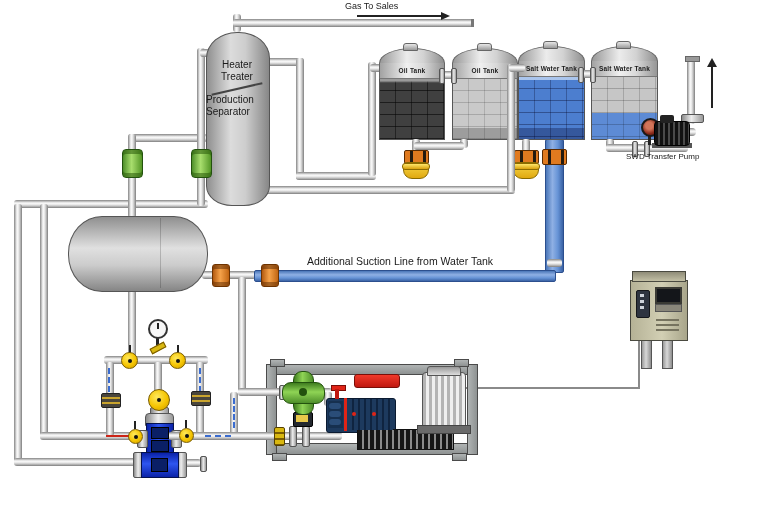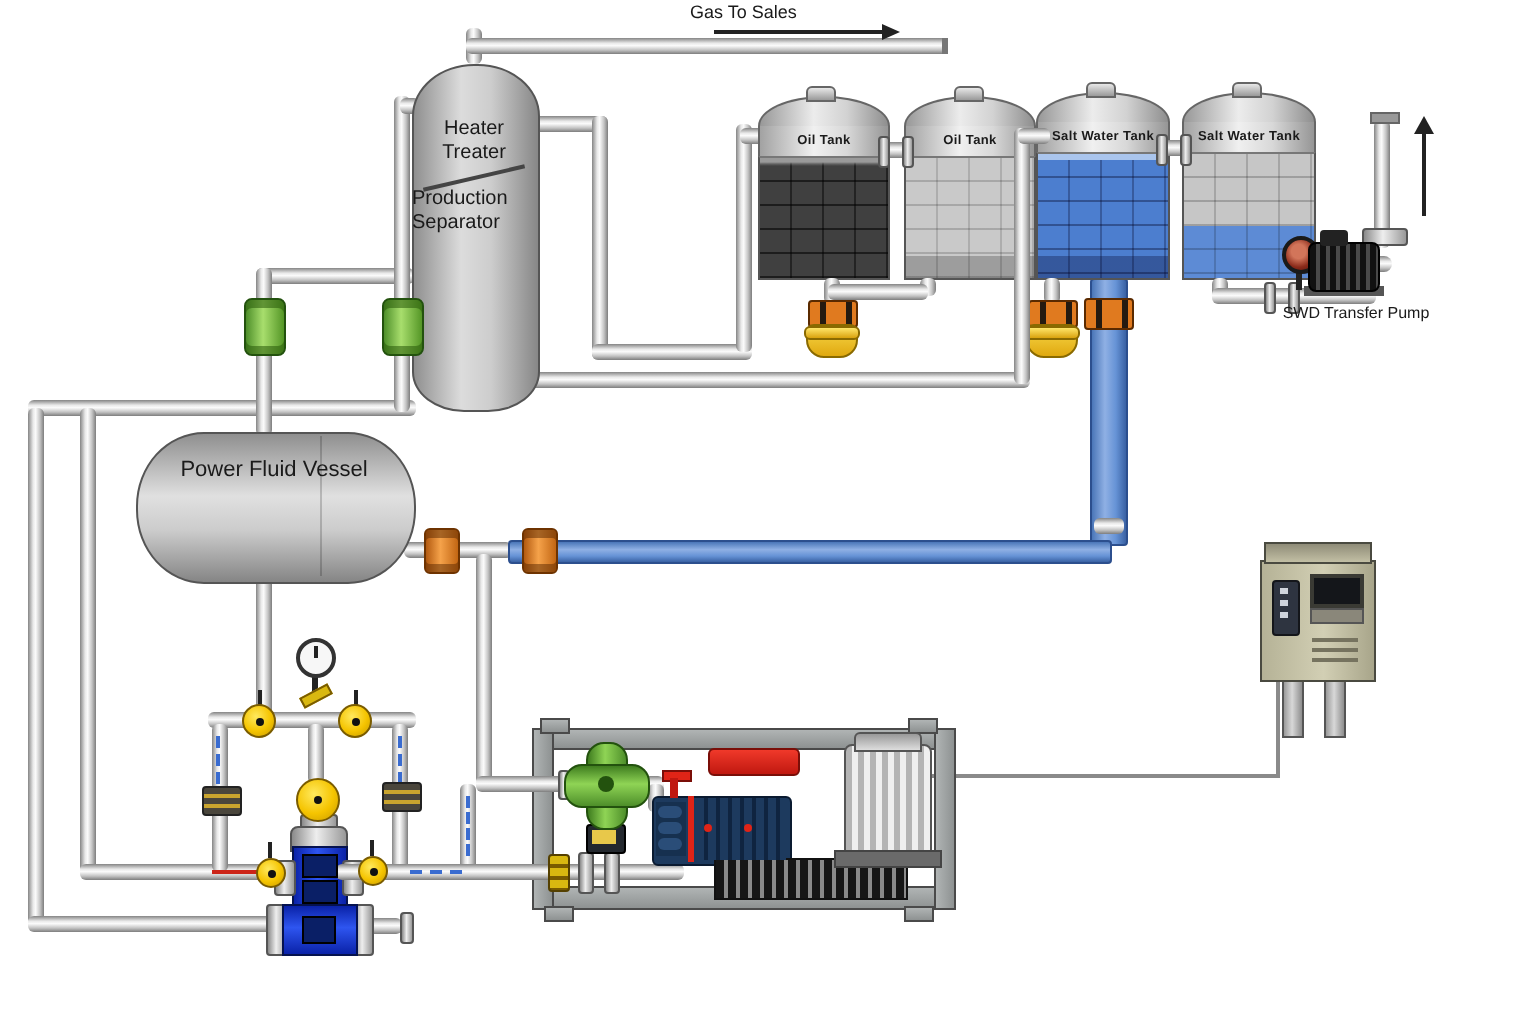--- a/index.html
+++ b/index.html
@@ -174,27 +174,27 @@
   <div class="flangeS" style="left:644px;top:141px;width:4px;height:14px;"></div>
   <div class="gaugeR" style="left:641px;top:118px;width:15px;height:15px;"></div>
   <div class="stem" style="left:648px;top:134px;height:11px;width:3px;"></div>
 
   <div class="bv" style="left:545px;top:139px;height:132px;"></div>
   <div class="couporange" style="left:542px;top:149px;width:23px;height:14px;"></div>
   <div class="ph" style="left:547px;top:259px;width:15px;z-index:5;"></div>
 
   <div class="vesselH" style="left:68px;top:216px;width:138px;height:74px;"></div>
   <div class="abs" style="left:160px;top:218px;width:1px;height:70px;background:rgba(0,0,0,.18);z-index:4;"></div>
-  <div class="lbl" style="left:70px;top:229px;width:134px;text-align:center;font-size:11px;font-weight:500;">Power Fluid Vessel</div>
   <div class="ph" style="left:202px;top:271px;width:54px;"></div>
   <div class="vorange" style="left:212px;top:264px;width:16px;height:21px;"></div>
   <div class="pv" style="left:238px;top:277px;height:115px;"></div>
 
   <div class="bh" style="left:254px;top:270px;width:300px;"></div>
   <div class="vorange" style="left:261px;top:264px;width:16px;height:21px;"></div>
+  <div class="lbl" style="left:286px;top:255px;width:228px;text-align:center;font-size:10.5px;">Additional Suction Line from Water Tank</div>
 
   <div class="ph" style="left:104px;top:356px;width:104px;"></div>
   <div class="pv" style="left:106px;top:362px;height:74px;"></div>
   <div class="pv" style="left:196px;top:362px;height:74px;"></div>
   <div class="pv" style="left:154px;top:362px;height:30px;"></div>
   <div class="dashB" style="left:108px;top:368px;height:24px;border-left:2px dashed #3a6cd0;"></div>
   <div class="dashB" style="left:199px;top:368px;height:24px;border-left:2px dashed #3a6cd0;"></div>
   <div class="stem" style="left:129px;top:345px;height:8px;"></div>
   <div class="stem" style="left:177px;top:345px;height:8px;"></div>
   <div class="vyellow" style="left:121px;top:352px;width:15px;height:15px;"></div>
@@ -286,15 +286,15 @@
 
   <div class="abs" style="left:652px;top:143px;width:40px;height:5px;background:#555;z-index:5;"></div>
   <div class="abs" style="left:654px;top:121px;width:34px;height:23px;background:repeating-linear-gradient(90deg,#111 0 3px,#4a4a4a 3px 5px);border:1px solid #000;border-radius:4px;z-index:6;"></div>
   <div class="abs" style="left:660px;top:115px;width:14px;height:8px;background:#222;border-radius:2px;z-index:6;"></div>
   <div class="pv" style="left:687px;top:60px;height:64px;z-index:4;"></div>
   <div class="abs" style="left:685px;top:56px;width:13px;height:4px;background:#999;border:1px solid #666;z-index:4;"></div>
   <div class="flangeS" style="left:681px;top:114px;width:21px;height:7px;"></div>
   <div class="ph" style="left:680px;top:128px;width:16px;z-index:5;border-radius:6px;"></div>
   <div class="abs" style="left:711px;top:66px;width:2px;height:42px;background:#222;z-index:10;"></div>
   <div class="abs" style="left:707px;top:58px;width:0;height:0;border-left:5px solid transparent;border-right:5px solid transparent;border-bottom:9px solid #222;z-index:10;"></div>
-  <div class="lbl" style="left:626px;top:152px;width:104px;text-align:center;font-size:8px;">SWD Transfer Pump</div>
+  <div class="lbl" style="left:626px;top:152px;width:104px;font-size:8px;">SWD Transfer Pump</div>
 
 </div>
 
 </body></html>

